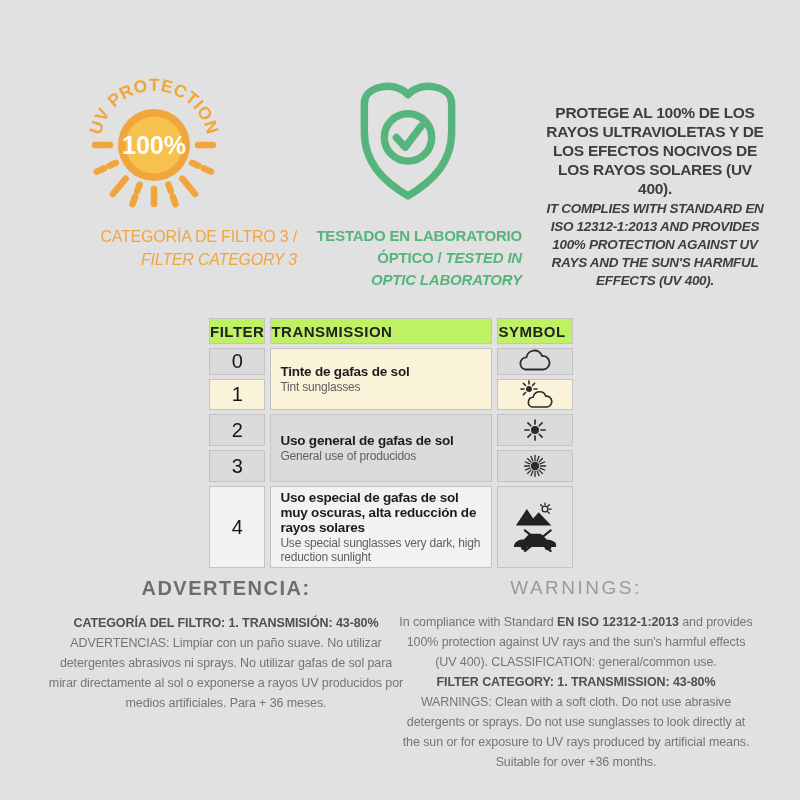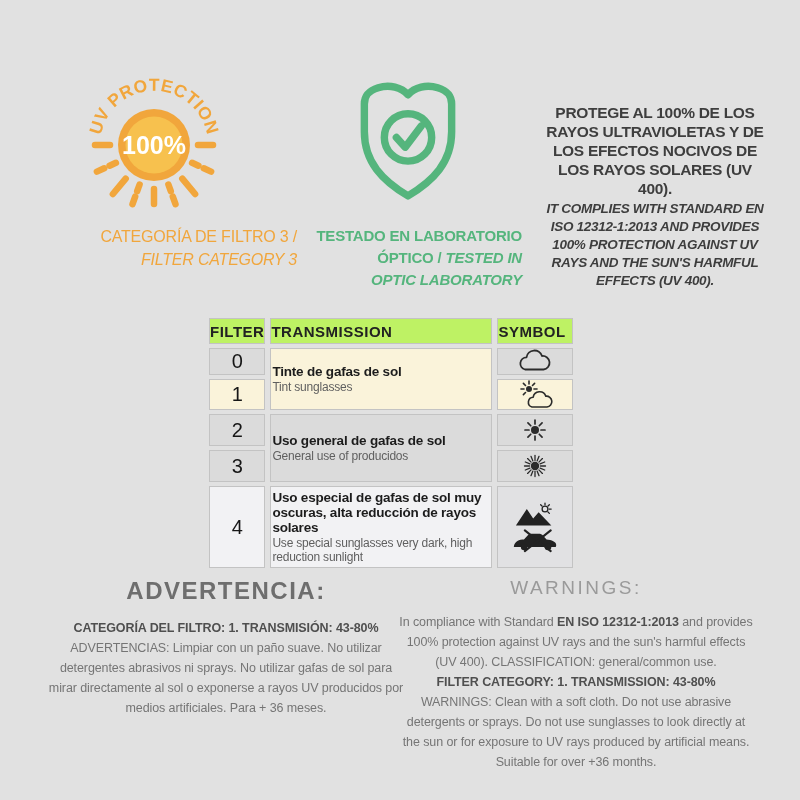--- a/index.html
+++ b/index.html
@@ -43,37 +43,37 @@
   .ftable th {
     background:#bef264; height:26px;
     font-size:15px; font-weight:bold; color:#222;
     letter-spacing:0.5px; text-align:left;
   }
   .c-num { width:56px; }
   .c-desc { width:222px; }
   .c-sym { width:76px; }
   .ftable td { height:26px; vertical-align:middle; }
   td.num { text-align:center; font-size:20px; color:#161616; }
-  td.desc { padding:3px 8px 3px 1px; text-align:left; }
+  td.desc { padding:3px 8px 3px 9px; text-align:left; }
   td.sym { text-align:center; }
   td.sym svg { display:block; margin:0 auto; }
   .d1 { font-size:13.5px; font-weight:bold; color:#1c1c1c; line-height:15px; letter-spacing:-0.2px; }
   .d2 { font-size:12px; color:#5f5f5f; line-height:14px; margin-top:1px; letter-spacing:-0.2px; }
   .bg-gray  { background:#dbdbdb; }
   .bg-cream { background:#faf3da; }
   .bg-w4    { background:#f2f2f4; }
   .bg-s4    { background:#e1e1e3; }
   tr.tall td { height:76px; }
   .sym-stack { display:flex; flex-direction:column; align-items:center; gap:2px; }
 
   
   .warn-col { position:absolute; top:577px; width:356px; text-align:center; }
   .warn-left  { left:48px; }
   .warn-right { left:398px; }
-  .warn-head-es { font-size:24px; font-weight:bold; color:#6e6e6e; letter-spacing:1.5px; }
+  .warn-head-es { font-size:20px; font-weight:bold; color:#6e6e6e; letter-spacing:1.5px; }
   .warn-head-en { font-size:19px; font-weight:normal; color:#9a9a9a; letter-spacing:2.5px; }
   .warn-body { margin-top:13px; font-size:12.5px; line-height:20px; color:#757575; letter-spacing:-0.1px; }
   .warn-body b { color:#4f4f4f; }
   .warn-body .bold-line { font-weight:bold; color:#4f4f4f; }
 </style>
 </head>
 <body>
 
 <svg class="abs" style="left:44px; top:43px" width="220" height="210" viewBox="0 0 220 210" xmlns="http://www.w3.org/2000/svg" xmlns:xlink="http://www.w3.org/1999/xlink">
   <defs>

